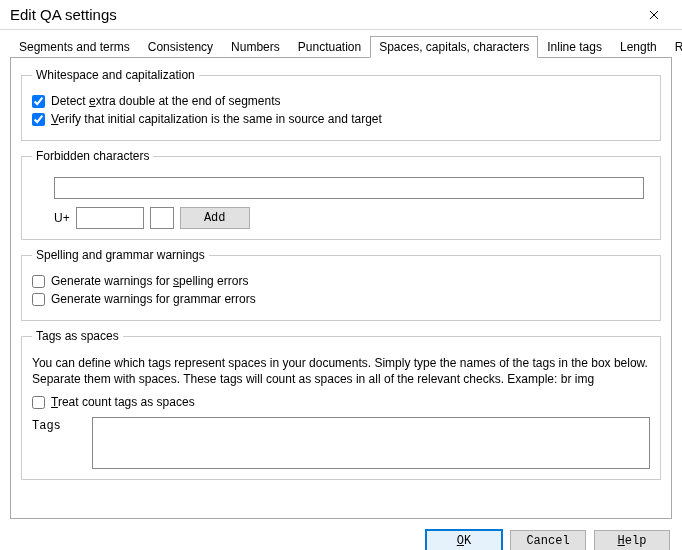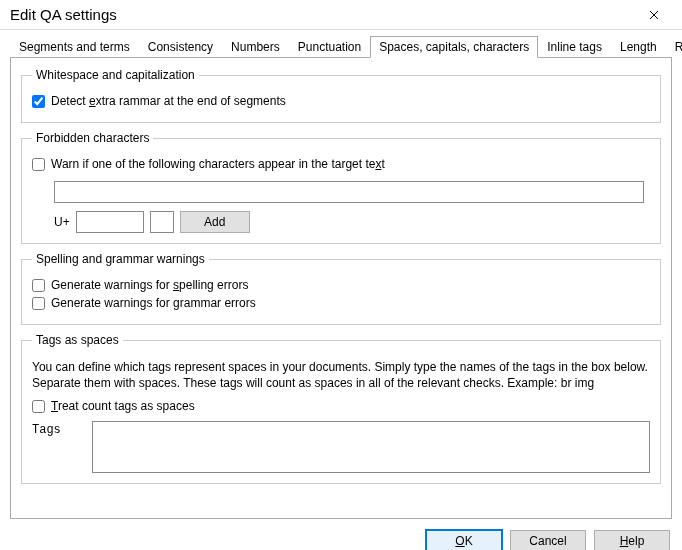--- a/index.html
+++ b/index.html
@@ -91,21 +91,21 @@
   height: 22px;
   padding: 2px 4px;
 }
 .urow .u1 { width: 68px; }
 .urow .u2 { width: 24px; }
 .btn {
   height: 22px;
   min-width: 70px;
   background: #e1e1e1;
   border: 1px solid #adadad;
-  font-family: Liberation Sans, sans-serif;
+  font-family: Liberation Mono, monospace;
   font-size: 12px;
   cursor: pointer;
   padding: 0 10px;
 }
 .desc { margin: 4px 0 8px 0; line-height: 1.35; }
 .tagsrow {
   display: flex;
   gap: 10px;
   margin-top: 8px;
 }
@@ -155,30 +155,30 @@
   <div class="tab">Regex</div>
 
 </div>
 
 <div class="tab-panel">
 
   <fieldset>
     <legend>Whitespace and capitalization</legend>
     <label class="checkrow">
       <input type="checkbox" checked="" style="">
-      <span><span>Detect </span><span class="underline-key">e</span><span>xtra rammar at the end of segments</span></span>
+      <span><span>Detect </span><span class="underline-key">e</span><span>xtra double at the end of segments</span></span>
+    </label>
+    <label class="checkrow">
+      <input type="checkbox" checked="" style="">
+      <span><span></span><span class="underline-key">V</span><span>erify that initial capitalization is the same in source and target</span></span>
     </label>
   </fieldset>
 
   <fieldset>
     <legend>Forbidden characters</legend>
-    <label class="checkrow">
-      <input type="checkbox" style="">
-      <span><span>Warn if one of the following characters appear in the target te</span><span class="underline-key">x</span><span>t</span></span>
-    </label>
     <input type="text" class="forbidden-input" value="" style="">
     <div class="urow">
       <span>U+</span>
       <input type="text" class="u1" value="" style="">
       <input type="text" class="u2" value="" style="">
       <button class="btn">Add</button>
     </div>
   </fieldset>
 
   <fieldset>

